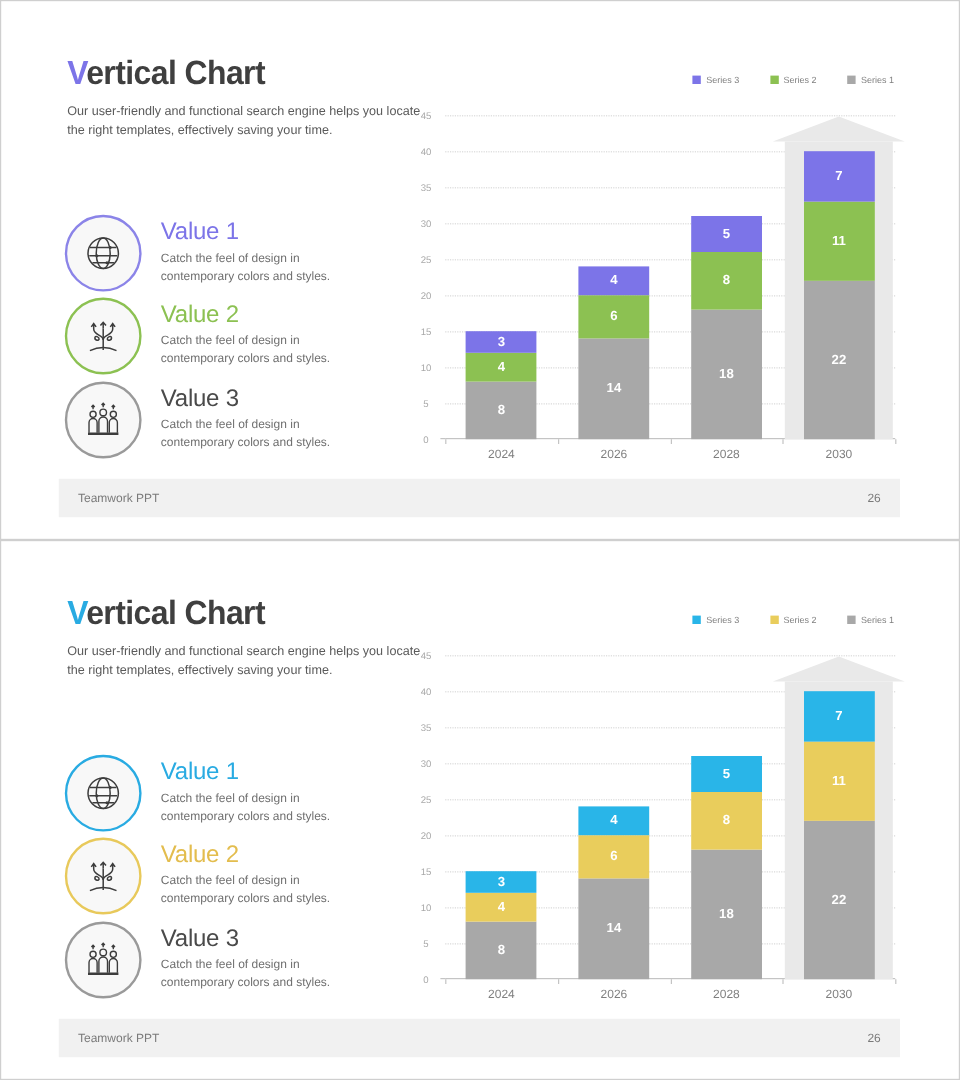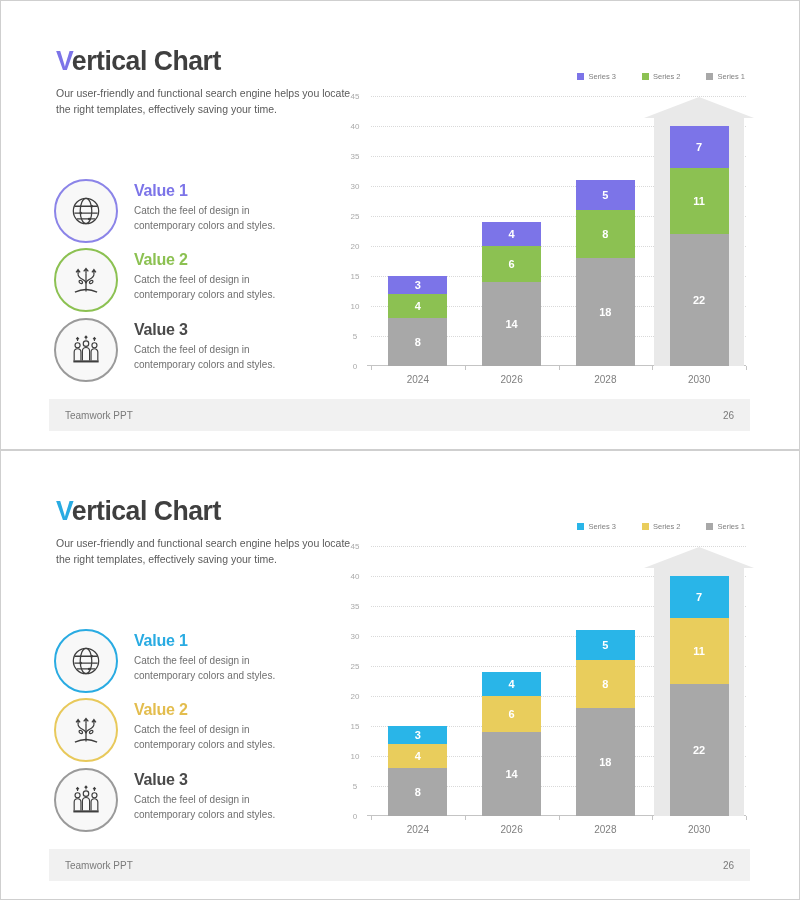--- a/index.html
+++ b/index.html
@@ -32,26 +32,26 @@
   .value-item.v0 { top:178px; }
   .value-item.v1 { top:247px; }
   .value-item.v2 { top:317px; }
   .value-circle {
     position:absolute; left:0; top:0;
     width:64px; height:64px; border-radius:50%;
     border:2px solid #999; background:#f8f8f8;
     display:flex; align-items:center; justify-content:center;
   }
   .value-text { position:absolute; left:80px; top:3px; width:180px; }
-  .value-label { font-size:16px; font-weight:bold; color:#4a4a4a; letter-spacing:-0.2px; }
+  .value-label { font-size:20px; font-weight:normal; color:#4a4a4a; letter-spacing:-0.2px; }
   .value-desc  { margin-top:4px; font-size:10px; line-height:1.45; color:#6f6f6f; width:165px; }
   
   .chart { position:absolute; left:345px; top:55px; width:410px; height:350px; }
   .chart-legend {
-    position:absolute; top:16px; right:11px;
+    position:absolute; top:6px; right:11px;
     display:flex; gap:26px; align-items:center;
   }
   .legend-item { display:flex; align-items:center; gap:4px; }
   .legend-swatch { width:7px; height:7px; display:inline-block; }
   .legend-label { font-size:7.5px; color:#7f7f7f; }
   .plot-area { position:absolute; left:25px; top:40px; width:375px; height:270px; }
   .grid-line { position:absolute; left:0; width:100%; height:0; border-top:1px dotted #d9d9d9; }
   .y-tick-label {
     position:absolute; left:-27px; width:22px; text-align:center;
     font-size:8px; color:#a9a9a9;

